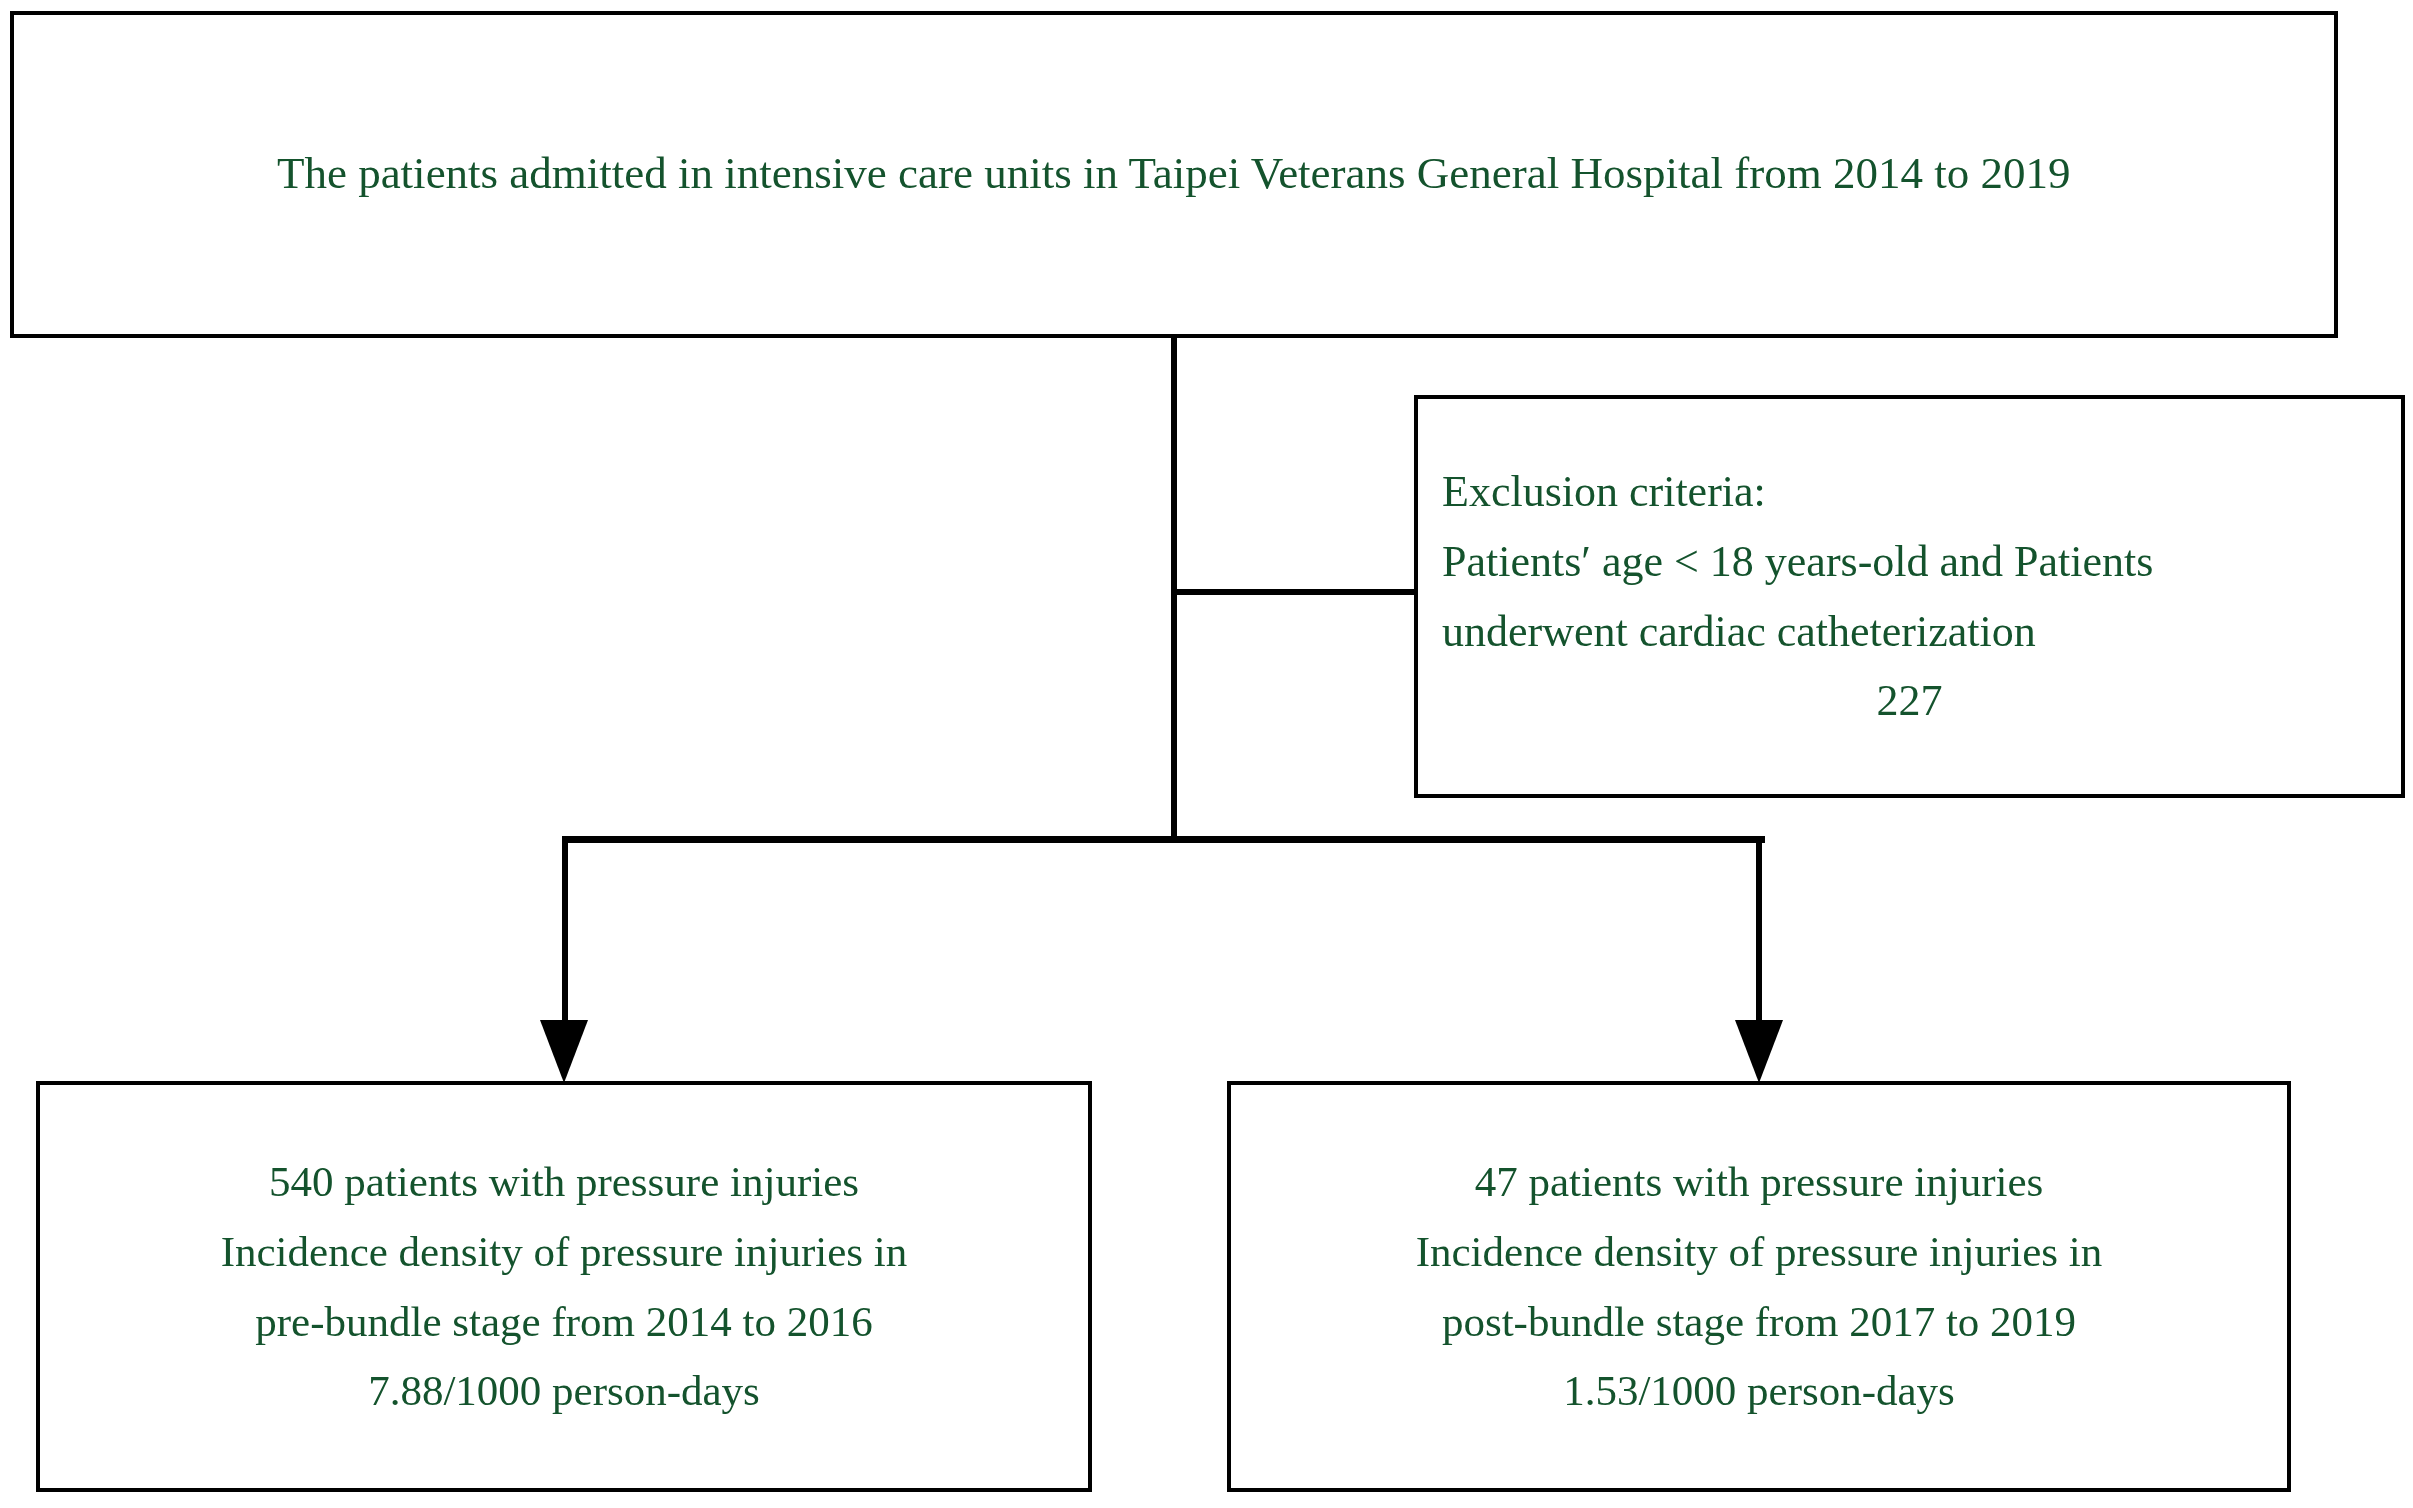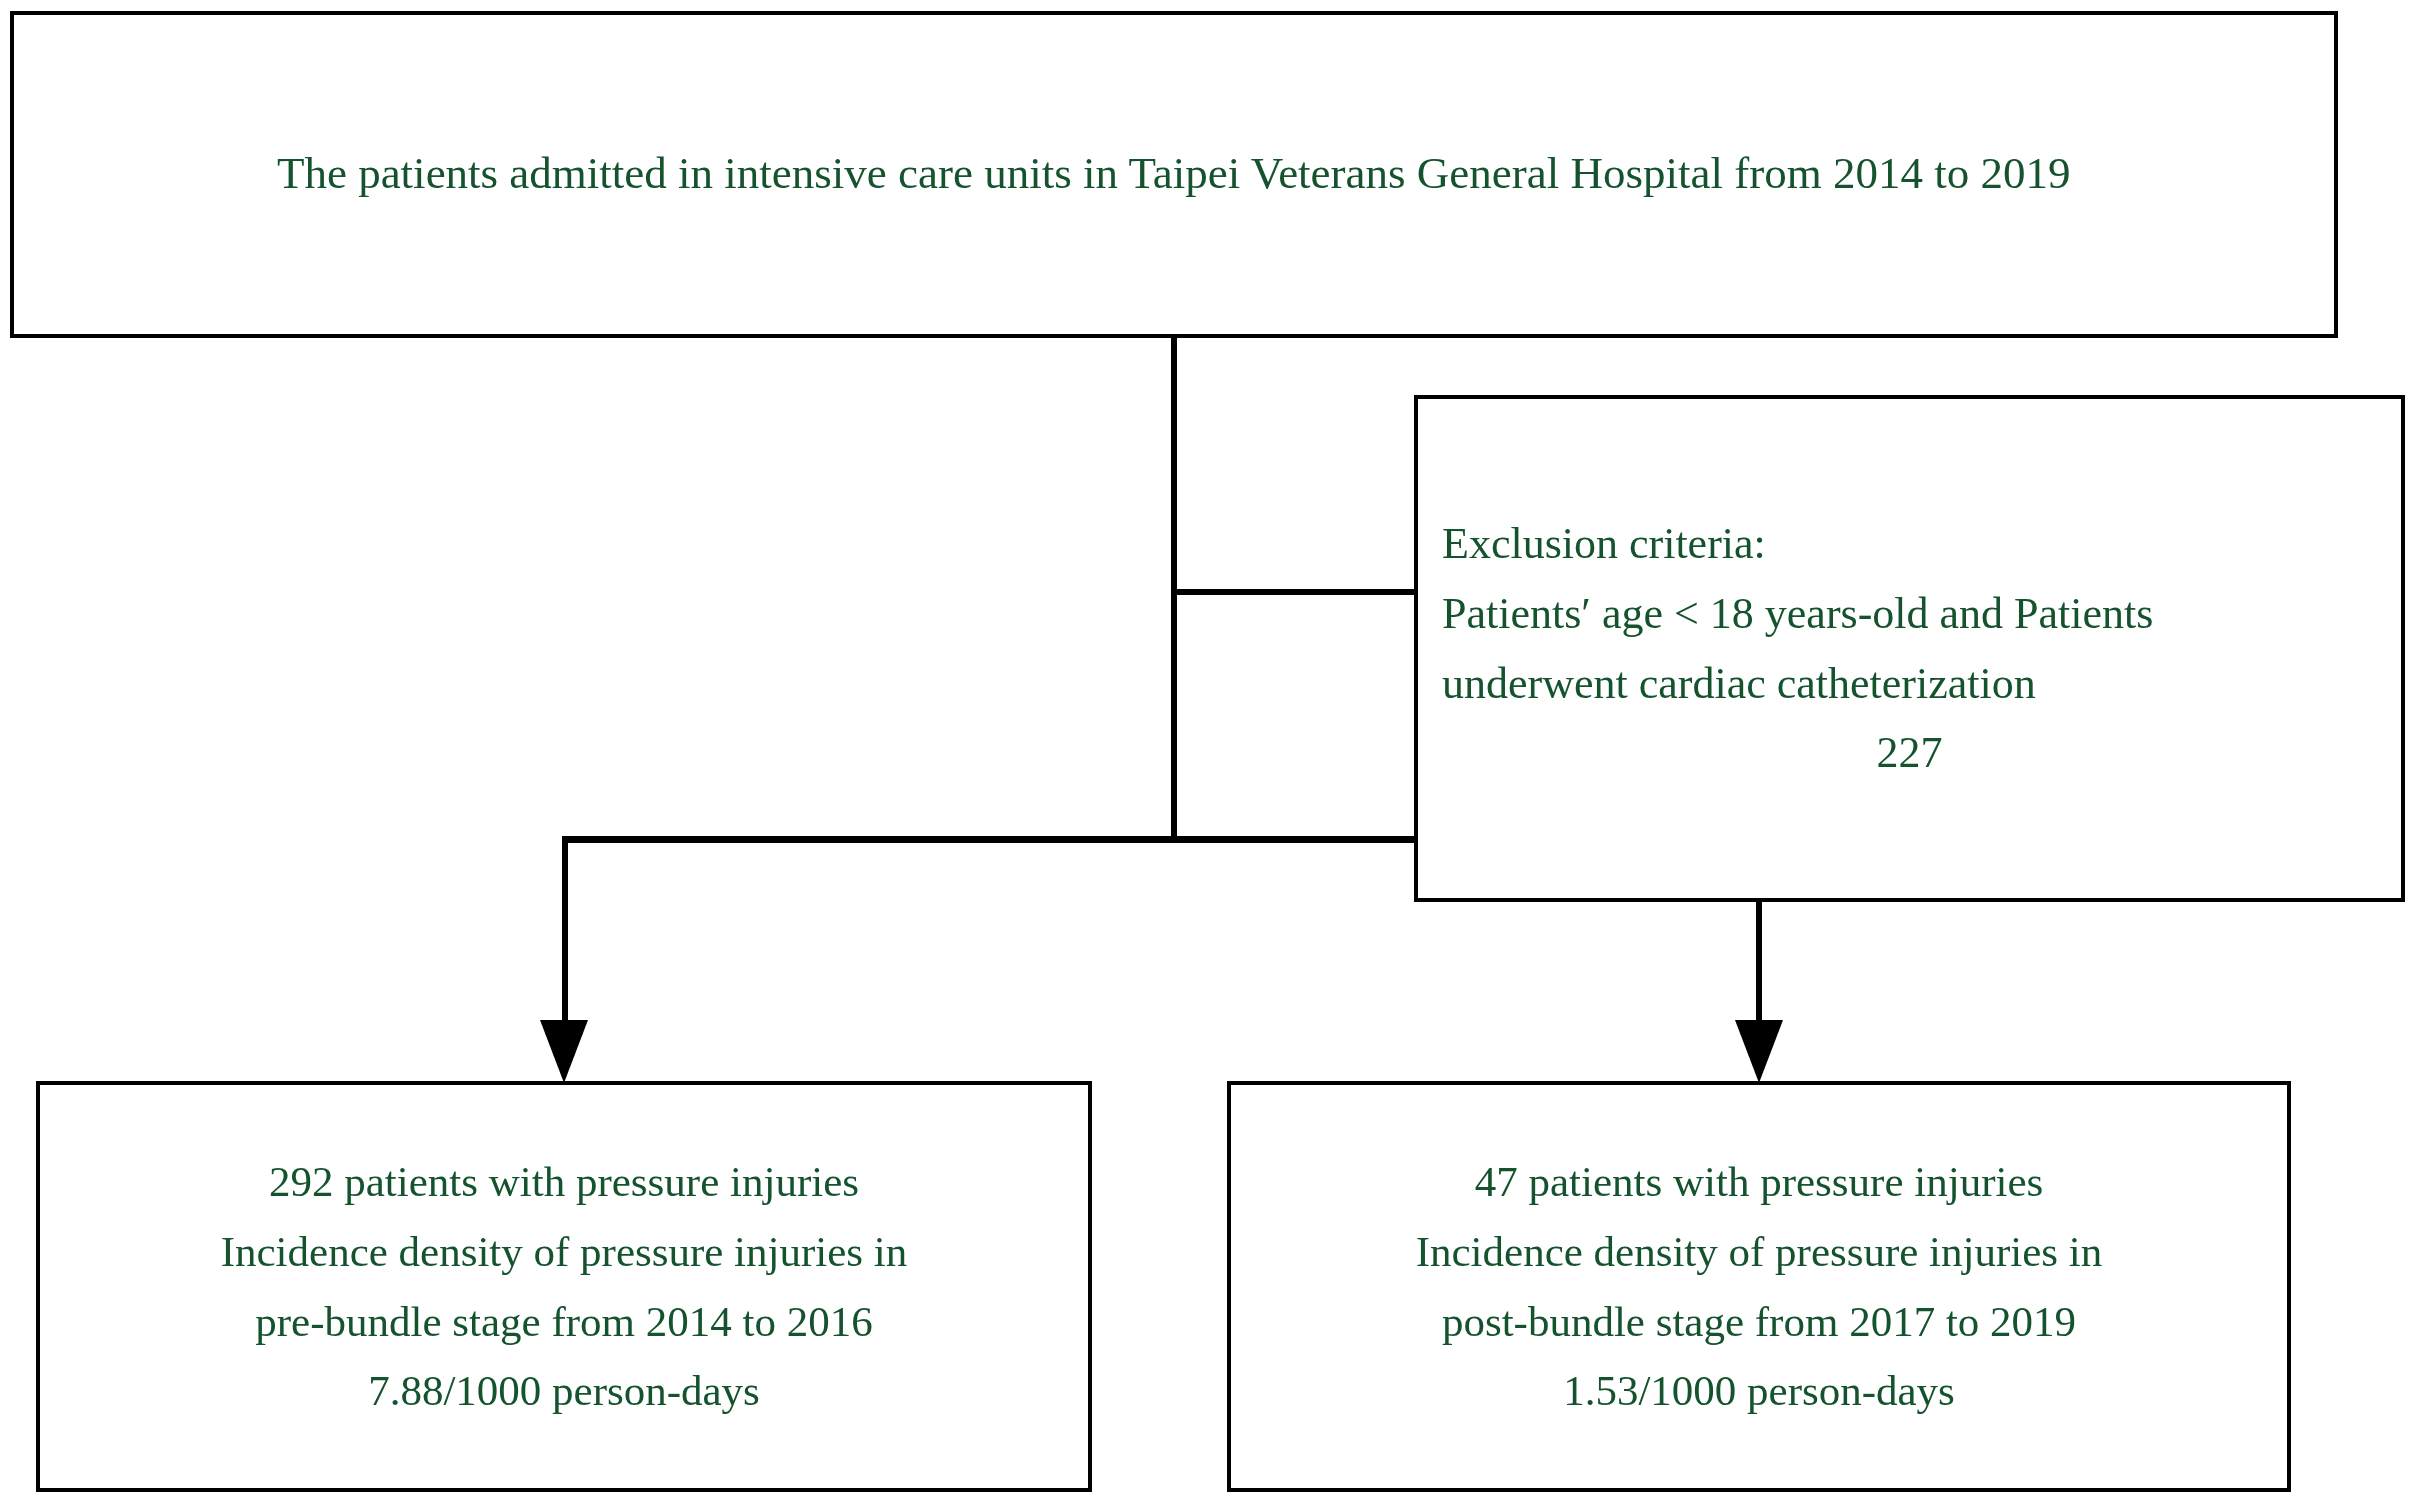--- a/index.html
+++ b/index.html
@@ -41,21 +41,21 @@
 
   #node-top {
     left: 9.7px;  top: 10.5px;
     width: 2328px; height: 327px;
     padding: 0 27.5px;
   }
   #node-top .line { font-size: 45px; line-height: 1.42; }
 
   #node-exclusion {
     left: 1414px; top: 395px;
-    width: 991px; height: 507px;
+    width: 991px; height: 403px;
     padding: 0 24px;
   }
   #node-exclusion .line { font-size: 44px; line-height: 1.58; }
 
   #node-pre {
     left: 36px; top: 1081px;
     width: 1056px; height: 411px;
     padding: 0 16px;
   }
   #node-post {
@@ -112,21 +112,21 @@
   </div>
 
   <div class="node" id="node-exclusion">
     <span class="line leftal">Exclusion criteria:</span>
     <span class="line leftal">Patients′ age &lt; 18 years-old and Patients</span>
     <span class="line leftal">underwent cardiac catheterization</span>
     <span class="line center">227</span>
   </div>
 
   <div class="node" id="node-pre">
-    <span class="line center">292 patients with pressure injuries</span>
+    <span class="line center">540 patients with pressure injuries</span>
     <span class="line center">Incidence density of pressure injuries in</span>
     <span class="line center">pre-bundle stage from 2014 to 2016</span>
     <span class="line center">7.88/1000 person-days</span>
   </div>
 
   <div class="node" id="node-post">
     <span class="line center">47 patients with pressure injuries</span>
     <span class="line center">Incidence density of pressure injuries in</span>
     <span class="line center">post-bundle stage from 2017 to 2019</span>
     <span class="line center">1.53/1000 person-days</span>

